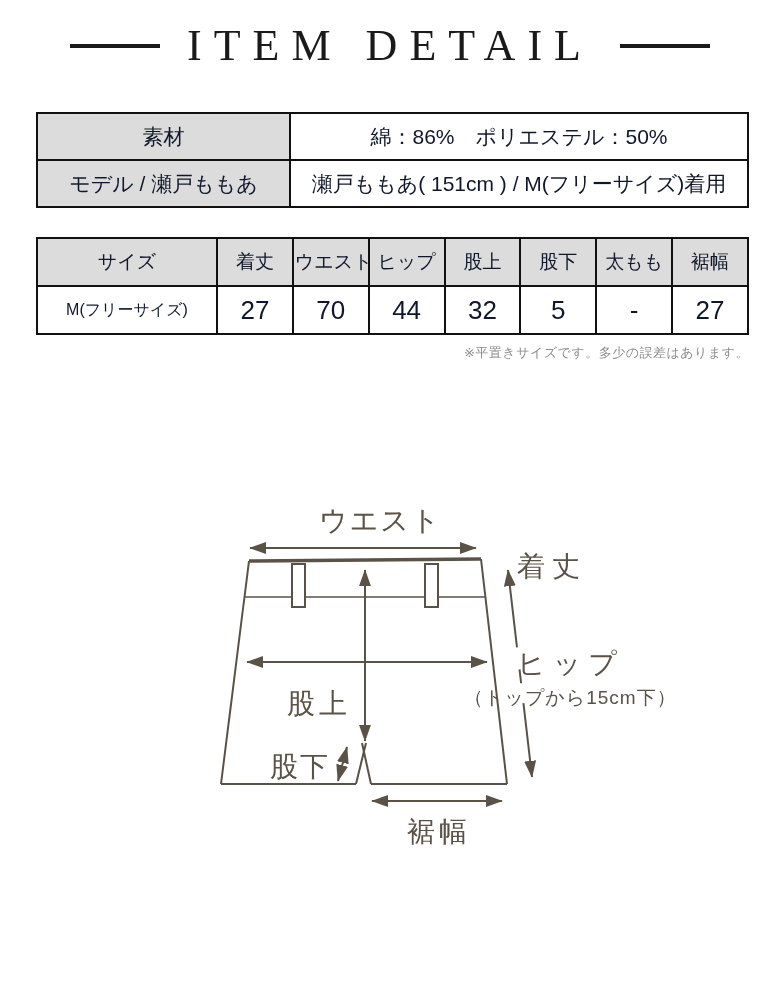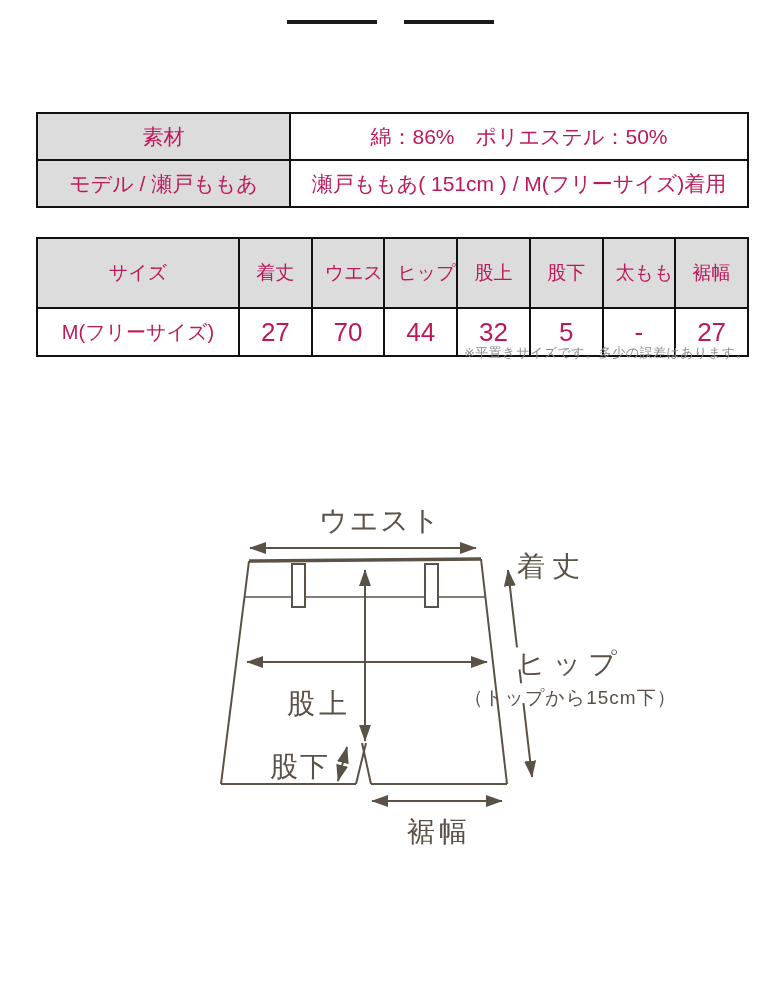--- a/index.html
+++ b/index.html
@@ -17,33 +17,33 @@
   .page-title{
     margin:0;font-family:"Liberation Serif","DejaVu Serif",serif;
     font-size:44px;font-weight:500;letter-spacing:12px;
     color:var(--title-color,#1a1a1a);white-space:nowrap;
   }
   
   table{border-collapse:collapse;table-layout:fixed;}
   td,th{
     border:2px solid var(--table-border,#111);
     text-align:center;vertical-align:middle;
-    color:#be185d;overflow:hidden;white-space:nowrap;
+    color:#0f172a;overflow:hidden;white-space:nowrap;
   }
   .info-table{position:absolute;left:36px;top:112px;width:713px;}
   .info-table td{height:43px;font-size:21px;}
   .info-table .hd{background:var(--table-header-bg,#dcdcdc);width:249px;}
   .size-table{position:absolute;left:36px;top:237px;width:713px;}
   .size-table th{
     background:var(--table-header-bg,#dcdcdc);height:44px;
-    font-size:19px;font-weight:normal;padding:12px;
+    font-size:19px;font-weight:normal;padding:1px;
   }
   .size-table .col-size{width:176px;}
   .size-table td{height:46px;font-size:26px;padding:0;}
-  .size-table td.size-name{font-size:20px;}
+  .size-table td.size-name{font-size:16px;}
   
   .note{
     position:absolute;top:344px;right:31px;
     font-size:13px;color:var(--note-color,#8c8c8c);letter-spacing:0.5px;
   }
   
   .diagram{position:absolute;left:0;top:0;}
   .ln{stroke:var(--diagram,#5b5247);stroke-width:2;fill:none;stroke-linecap:butt;}
   .ln-thick{stroke-width:3.5;}
   .ln-thin{stroke-width:1.6;}
@@ -56,20 +56,21 @@
     fill:var(--diagram,#5b5247);
     font-family:"Liberation Sans","DejaVu Sans",sans-serif;
   }
   #ah path{fill:var(--diagram,#5b5247);}
 </style>
 </head>
 <body>
 
 <div class="title-row">
   <span class="title-rule"></span>
+  <h1 class="page-title">ITEM DETAIL</h1>
   <span class="title-rule"></span>
 </div>
 
 <table class="info-table">
   <tbody>
     <tr>
       <td class="hd">素材</td>
       <td>綿：86%　ポリエステル：50%</td>
     </tr>
     <tr>

